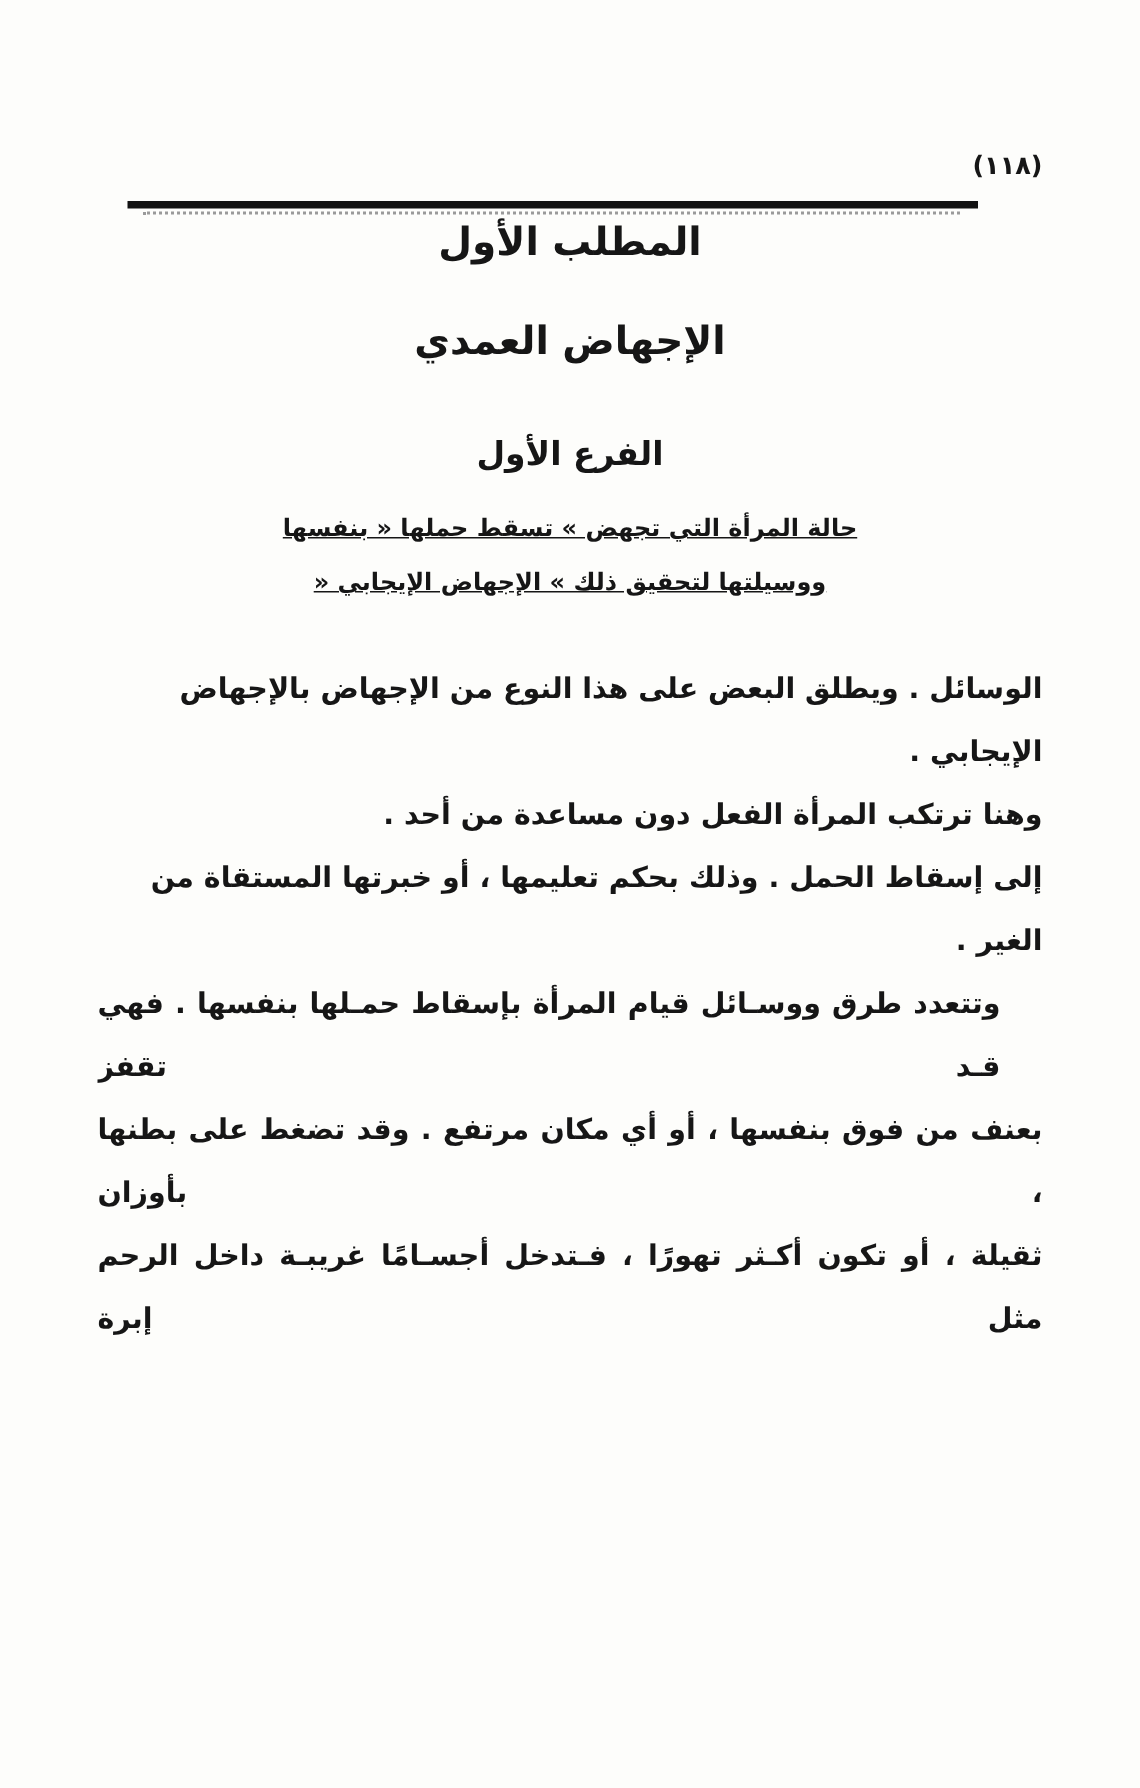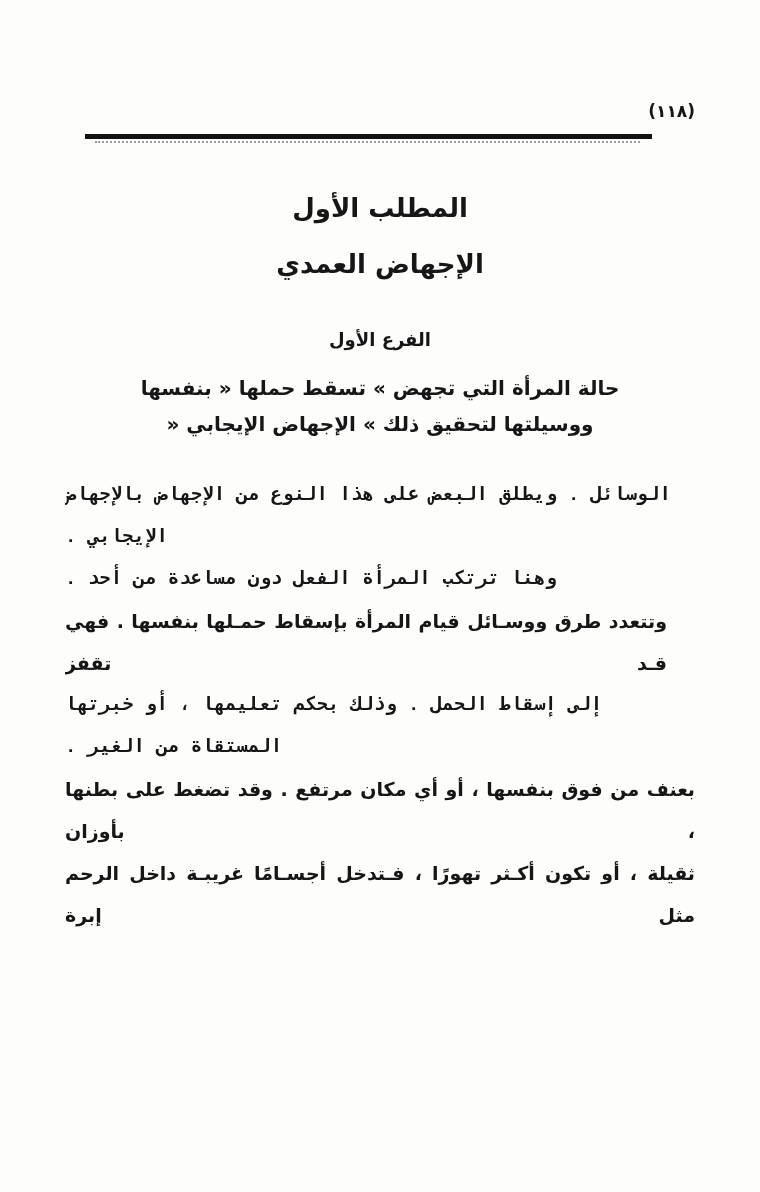--- a/index.html
+++ b/index.html
@@ -31,35 +31,35 @@
     height: 5px;
     background: #121212;
   }
   .rule-dots {
     margin: 2px 120px 0 95px;
     border-top: 2px dotted #9a9a9a;
     height: 0;
   }
   
   h1, h2, h3 { margin: 0; text-align: center; font-weight: bold; }
-  .h-section { margin-top: 46px; font-size: 26px; line-height: 38px; }
-  .h-section + .h-section { margin-top: 18px; }
-  .h-branch { margin-top: 40px; font-size: 18px; line-height: 34px; }
-  .h-topic { margin-top: 16px; font-size: 20px; line-height: 30px; }
+  .h-section { font-size: 26px; line-height: 38px; }
+  .h-section + .h-section { margin-top: 28px; }
+  .h-branch { margin-top: 40px; font-size: 22px; line-height: 34px; }
+  .h-topic { margin-top: 16px; font-size: 16px; line-height: 30px; text-decoration: underline; }
   .h-topic + .h-topic { margin-top: 6px; }
   
   .body {
     margin: 35px 65px 0 65px;
     font-size: 19px;
     font-weight: bold;
     line-height: 42px;
   }
   .ln { overflow: hidden; white-space: normal; }
   .j { text-align: justify; text-align-last: justify; }
-  .n { text-align: left; font-family: Liberation Mono, monospace; }
+  .n { text-align: right; }
   .ind { padding-right: 28px; }
   .ind-sm { padding-right: 14px; }
 </style>
 </head>
 <body>
 
 <div class="page">
 
   <header class="running-head">
     <div class="head-pagenum">(١١٨)</div>
@@ -72,20 +72,20 @@
   <h1 class="h-section">الإجهاض العمدي</h1>
 
   <h2 class="h-branch">الفرع الأول</h2>
 
   <h3 class="h-topic">حالة المرأة التي تجهض » تسقط حملها « بنفسها</h3>
   <h3 class="h-topic">ووسيلتها لتحقيق ذلك » الإجهاض الإيجابي «</h3>
 
   <main class="body">
     <div class="ln n">الوسائل . ويطلق البعض على هذا النوع من الإجهاض بالإجهاض الإيجابي .</div>
     <div class="ln n">وهنا ترتكب المرأة الفعل دون مساعدة من أحد .</div>
+    <div class="ln n">إلى إسقاط الحمل . وذلك بحكم تعليمها ، أو خبرتها المستقاة من الغير .</div>
     <div class="ln j ind">وتتعدد طرق ووسـائل قيام المرأة بإسقاط حمـلها بنفسها . فهي قـد تقفز</div>
-    <div class="ln n">إلى إسقاط الحمل . وذلك بحكم تعليمها ، أو خبرتها المستقاة من الغير .</div>
     <div class="ln j">بعنف من فوق بنفسها ، أو أي مكان مرتفع . وقد تضغط على بطنها ، بأوزان</div>
     <div class="ln j">ثقيلة ، أو تكون أكـثر تهورًا ، فـتدخل أجسـامًا غريبـة داخل الرحم مثل إبرة</div>
 
   </main>
 
 </div>
 
 </body></html>

